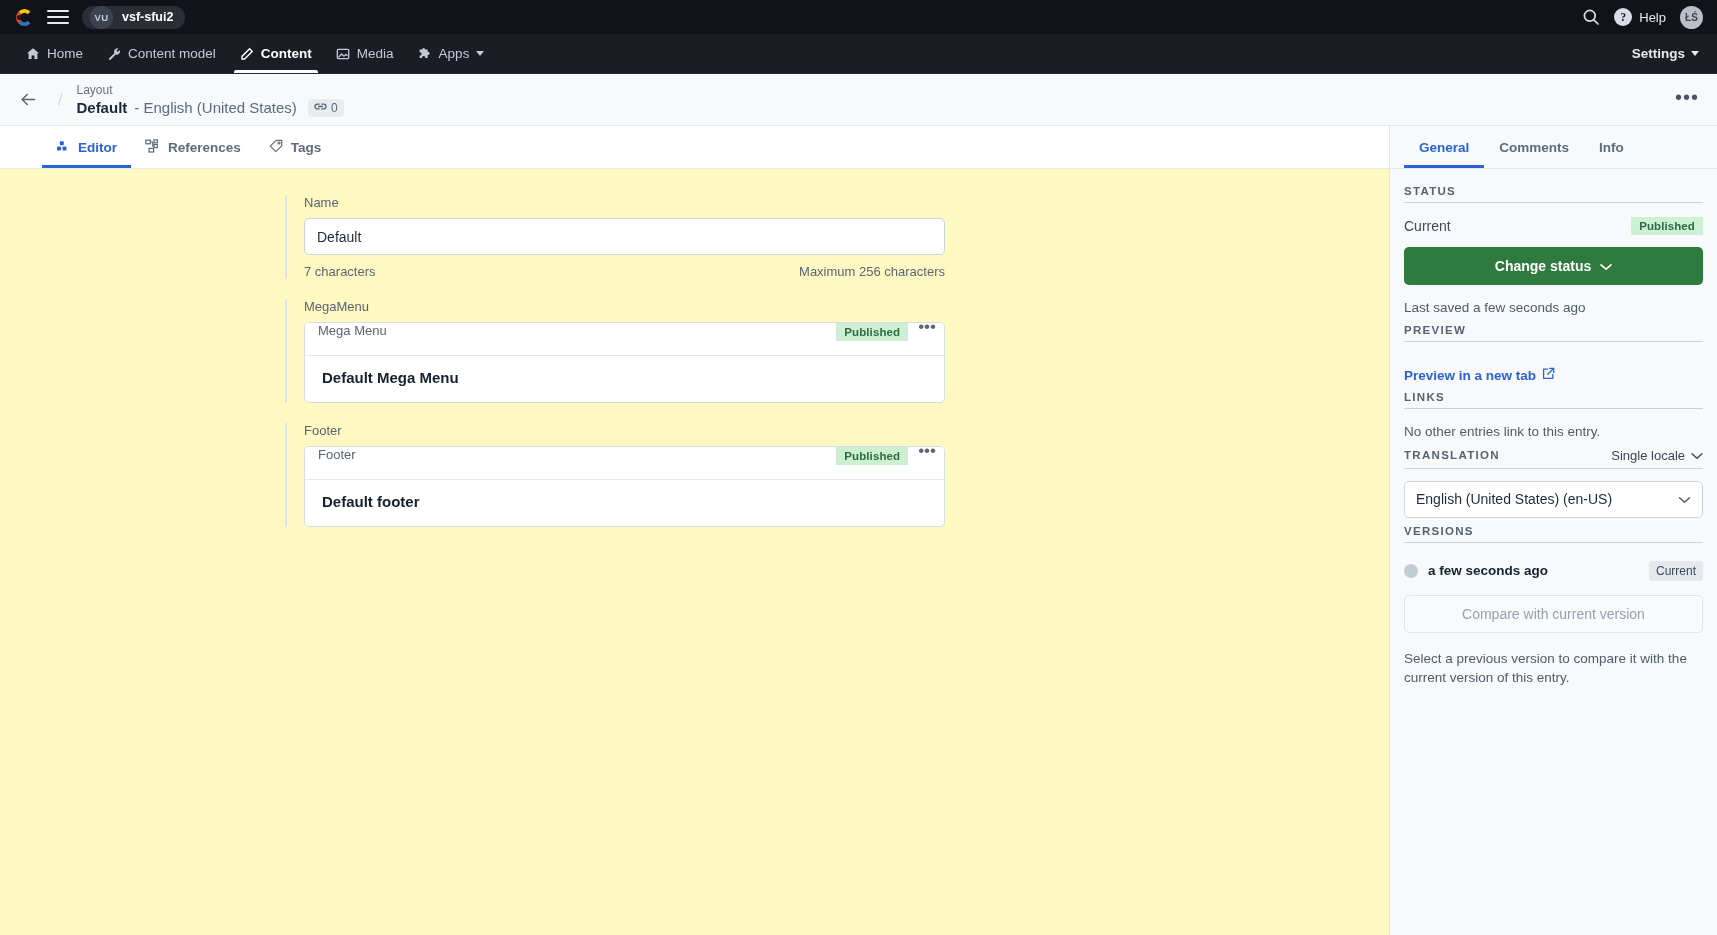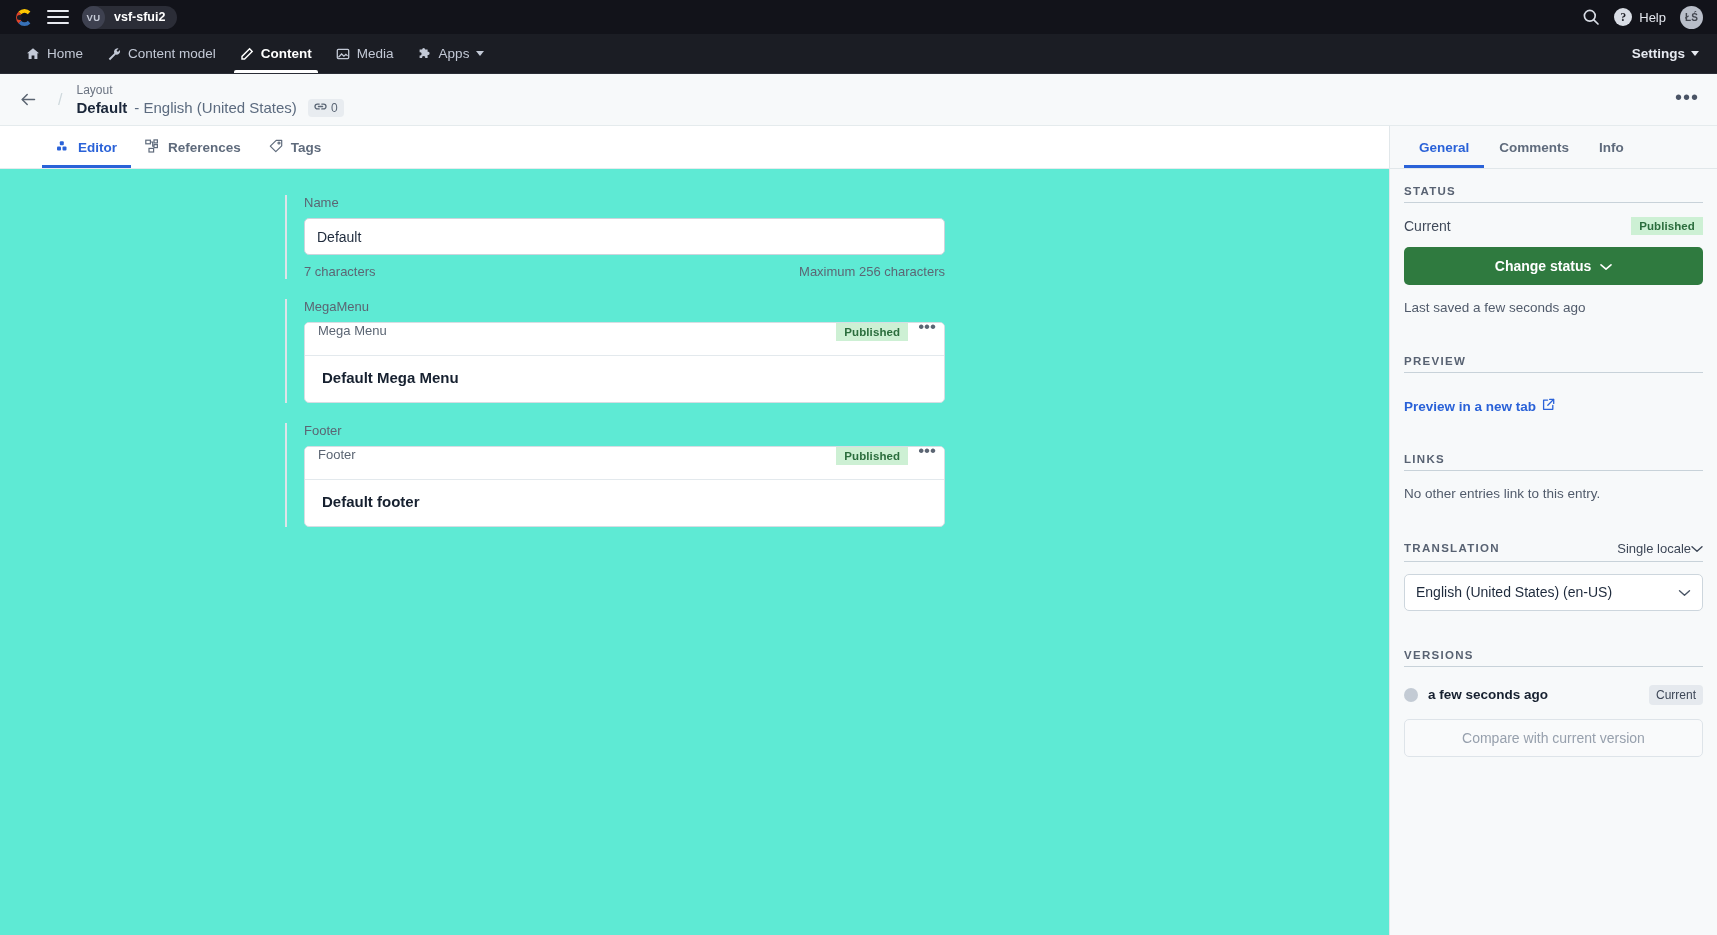--- a/index.html
+++ b/index.html
@@ -45,20 +45,21 @@
     cursor: pointer;
   }
   .space-avatar {
     width: 23px; height: 23px; border-radius: 50%;
     background: #3e4150;
     color: #c6cbd7;
     font-size: 9.5px; font-weight: 700;
     display:flex; align-items:center; justify-content:center;
     letter-spacing: .3px;
     flex: 0 0 auto;
+    margin-left: 8px;
   }
   .space-name {
     font-size: 12.5px; font-weight: 700; color: #ffffff;
     margin-left: 9px; white-space: nowrap;
   }
 
   .topbar-right {
     margin-left: auto;
     display: flex; align-items: center; gap: 14px;
   }
@@ -136,21 +137,21 @@
     padding: 2px 6px; color:#5a6574; font-size:12px;
     margin-left: 4px;
   }
   .header-more {
     margin-left:auto; color:#4a5465; font-size: 20px; letter-spacing: 1px;
     cursor:pointer; line-height: 10px; padding-bottom: 6px;
   }
 
   
   .body-wrap { display:flex; height: calc(935px - 34px - 40px - 52px); }
-  .main-col { flex: 1 1 auto; background:#5eead4; display:flex; flex-direction:column; min-width:0; }
+  .main-col { flex: 1 1 auto; background:#fef9c3; display:flex; flex-direction:column; min-width:0; }
   .side-col {
     width: 328px; flex: 0 0 328px;
     background: #f7f9fa;
     border-left: 1px solid #e1e7ea;
     display:flex; flex-direction:column;
   }
 
   
   .editor-tabs {
     height: 43px; display:flex; align-items:stretch;
@@ -238,21 +239,21 @@
   .sec-head {
     display:flex; align-items:center;
     border-bottom: 1px solid #c8d2d9;
     padding-bottom: 5px;
   }
   .sec-title {
     font-size: 11.5px; font-weight:700; letter-spacing: 1.3px;
     color:#586272; text-transform: uppercase;
   }
   .sec-action {
-    margin-left:auto; display:flex; align-items:flex-end; 
+    margin-left:auto; display:flex; align-items:flex-end; gap:6px;
     font-size: 13px; color:#3d4757; cursor:pointer;
   }
   .row-between { display:flex; align-items:center; margin-top: 14px; }
   .row-label { font-size: 14px; color:#404a5a; }
   .btn-primary {
     width:100%; height: 38px; margin-top: 12px;
     background:#2f7a3f; color:#fff;
     border:none; border-radius:5px;
     font-size: 14px; font-weight:700; cursor:pointer;
     display:flex; align-items:center; justify-content:center; gap:9px;
@@ -273,21 +274,21 @@
     font-size: 14px; cursor:default;
     display:flex; align-items:center; justify-content:center;
     font-family:"Liberation Sans", sans-serif;
   }
   .muted-note { font-size: 13.5px; color:#515b6b; margin-top: 14px; line-height: 18px; }
   .link-blue {
     display:inline-flex; align-items:center; gap:6px;
     font-size: 13.5px; font-weight:700; color:#2a62d8;
     margin-top: 13px; cursor:pointer;
   }
-  .sec-block { margin-top: 38px; }
+  .sec-block { margin-top: 7px; }
   .select-box {
     width:100%; height: 37px; margin-top: 12px;
     border:1px solid #cdd6dd; border-radius:5px; background:#fff;
     display:flex; align-items:center; padding: 9px 11px;
     font-size: 14px; color:#1e2a3c; cursor:pointer;
   }
   .select-box .chev { margin-left:auto; color:#4a5565; }
   .version-row { display:flex; align-items:center; margin-top: 18px; }
   .version-dot {
     width: 14px; height:14px; border-radius:50%;
@@ -572,17 +573,18 @@
       <div class="sec-block">
         <div class="sec-head">
           <span class="sec-title">Versions</span>
         </div>
         <div class="version-row">
           <span class="version-dot"></span>
           <span class="version-label">a few seconds ago</span>
           <span class="version-chip">Current</span>
         </div>
         <button class="btn-disabled">Compare with current version</button>
+        <div class="bottom-note">Select a previous version to compare it with the current version of this entry.</div>
       </div>
 
     </div>
   </div>
 </div>
 
 </body></html>

